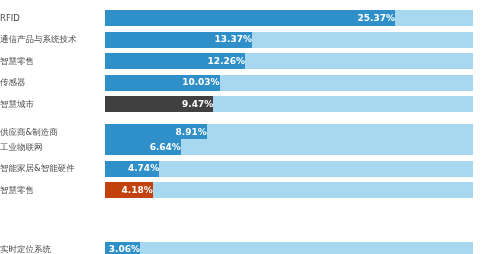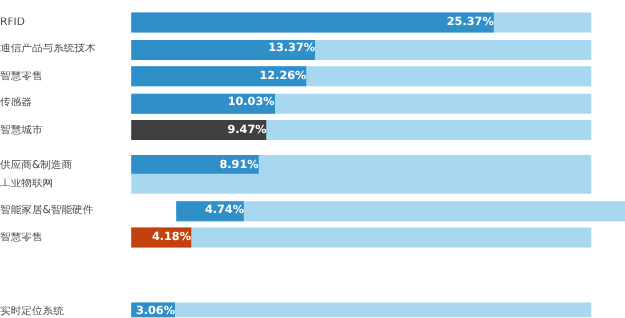--- a/index.html
+++ b/index.html
@@ -134,23 +134,26 @@
           <div class="track" style="background: rgb(168, 216, 240);"></div>
           <div class="bar" style="width: 101.829px; background: rgb(46, 143, 201);">
             <span class="bar-value">8.91%</span>
           </div>
         </div>
       </div>
       <div class="row" style="top: 136px;">
         <div class="cat-label">工业物联网</div>
         <div class="track-wrap">
           <div class="track" style="background: rgb(168, 216, 240);"></div>
+          <div class="bar" style="width: 75.8857px; background: rgb(46, 143, 201);">
+            <span class="bar-value">6.64%</span>
+          </div>
         </div>
       </div>
-      <div class="row" style="top: 157.5px; gap: 36px;">
+      <div class="row" style="top: 157.5px;">
         <div class="cat-label">智能家居&amp;智能硬件</div>
         <div class="track-wrap">
           <div class="track" style="background: rgb(168, 216, 240);"></div>
           <div class="bar" style="width: 54.1714px; background: rgb(46, 143, 201);">
             <span class="bar-value">4.74%</span>
           </div>
         </div>
       </div>
       <div class="row" style="top: 179px;">
         <div class="cat-label">智慧零售</div>

